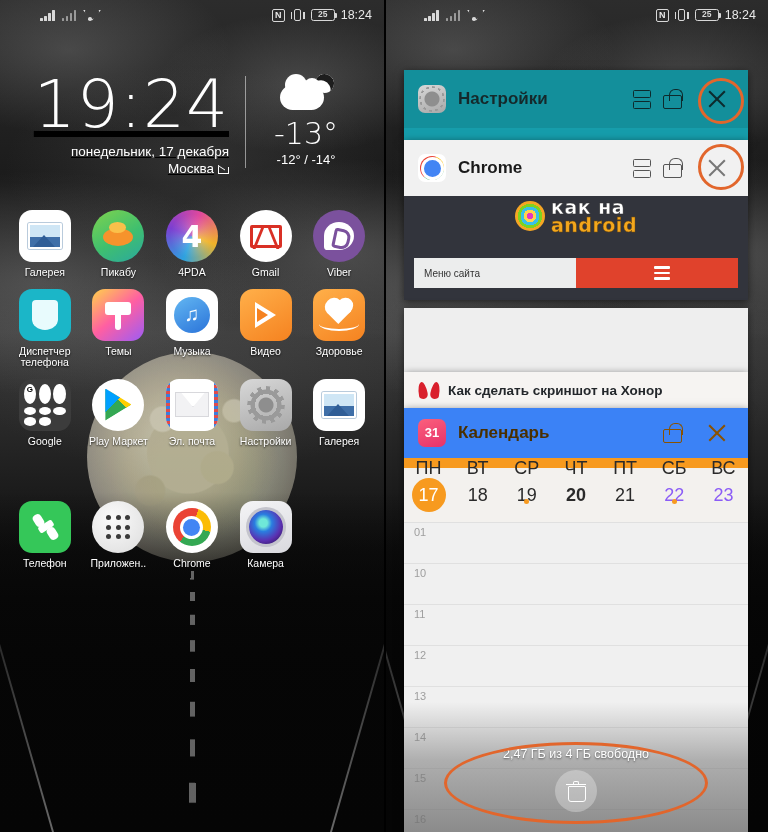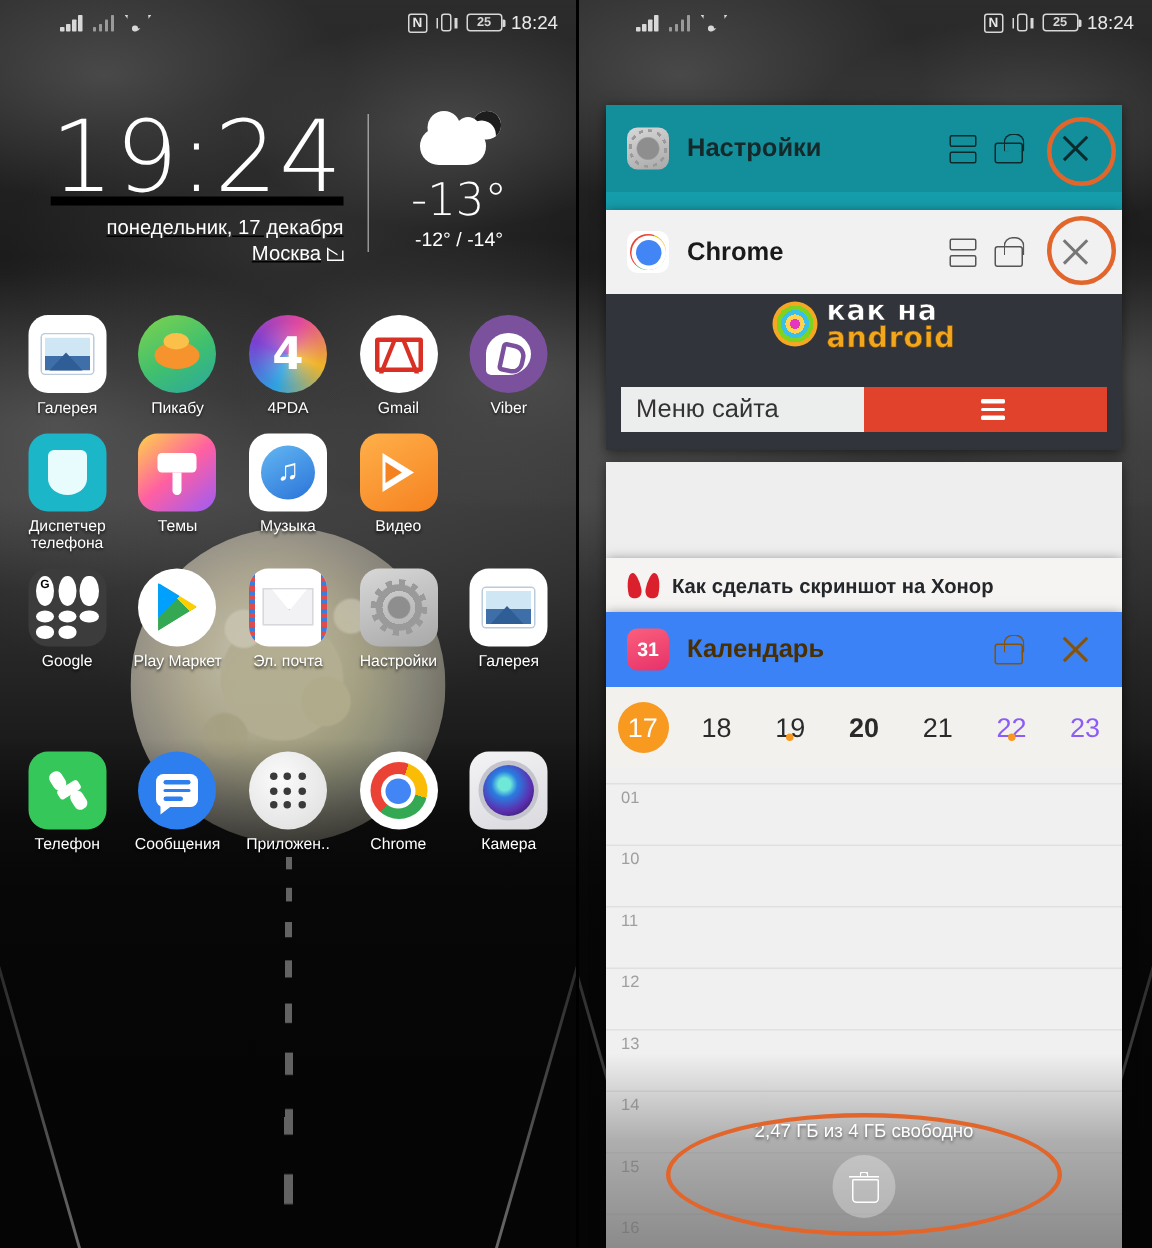--- a/index.html
+++ b/index.html
@@ -385,21 +385,21 @@
   }
   .wm-text { line-height: .95; }
   .wm-l1 { font-size: 19px; font-weight: 900; color: #fff; letter-spacing: .5px;
            font-family:"DejaVu Sans", sans-serif; -webkit-text-stroke: .4px #2b2b2b; }
   .wm-l2 { font-size: 19px; font-weight: 900; color: #f3a71d; letter-spacing: .5px;
            font-family:"DejaVu Sans", sans-serif; -webkit-text-stroke: .4px #7a4d06; }
   .site-menu {
     position:absolute; left: 10px; right: 10px; bottom: 12px; height: 30px;
     background:#eceded; display:flex; align-items:center;
   }
-  .site-menu span { flex:1; padding-left:10px; font-size:17px; color:#333; }
+  .site-menu span { flex:1; padding-left:10px; font-size:10px; color:#333; }
   .burger { width: 30px; height: 30px; background:#e0422c; display:flex;flex-direction:column;
             align-items:center;justify-content:center;gap:3px; }
   .burger i { display:block; width:16px; height:2.4px; background:#fff; border-radius:1px; }
 
   
   #card-blank { top: 308px; height: 64px; background:#eeeeee; }
 
   
   #card-article { top: 372px; height: 36px; background:#f6f4f2; display:flex; align-items:center; padding: 0 14px; gap:8px; }
   .hw-logo { width: 22px; height: 17px; position: relative; flex:0 0 auto; }
@@ -585,20 +585,27 @@
               <span class="cc">♫</span>
             </div>
           <div class="app-label">Музыка</div>
         </div>
         <div class="app">
           <div class="icon ic-video">
               <span class="pl"></span>
             </div>
           <div class="app-label">Видео</div>
         </div>
+        <div class="app">
+          <div class="icon ic-health">
+              <span class="hp"></span>
+              <span class="wv"></span>
+            </div>
+          <div class="app-label">Здоровье</div>
+        </div>
       </div>
 
       <div class="approw">
         <div class="app">
           <div class="icon ic-google">
             <span class="gg">
                 <i>G</i>
                 <i></i>
                 <i></i>
                 <i></i>
@@ -639,30 +646,20 @@
       </div>
 
       <div class="approw" style="margin-top:54px;">
         <div class="app">
           <div class="icon ic-phone">
               <span class="hs">
                 <span class="hbar"></span>
               </span>
             </div>
           <div class="app-label">Телефон</div>
-        </div>
-        <div class="app">
-          <div class="icon circ ic-msg">
-              <span class="bb">
-                <i></i>
-                <i></i>
-                <i></i>
-              </span>
-            </div>
-          <div class="app-label">Сообщения</div>
         </div>
         <div class="app">
           <div class="icon circ ic-apps">
               <span class="dots">
                 <i></i>
                 <i></i>
                 <i></i>
                 <i></i>
                 <i></i>
                 <i></i>
@@ -782,20 +779,29 @@
       </div>
 
       <div class="card" id="card-calendar">
         <div class="card-head">
           <span class="app-mini cal-mini">31</span>
           <span class="card-title">Календарь</span>
           <span class="lock-ic"></span>
           <span class="close-ic" style="margin-left:14px;margin-right:6px;"></span>
         </div>
 
+        <div class="cal-weekdays">
+          <div class="cal-day">ПН</div>
+          <div class="cal-day">ВТ</div>
+          <div class="cal-day">СР</div>
+          <div class="cal-day">ЧТ</div>
+          <div class="cal-day">ПТ</div>
+          <div class="cal-day">СБ</div>
+          <div class="cal-day">ВС</div>
+        </div>
 
         <div class="cal-dates">
           <div class="cal-day today"><span class="num">17</span></div>
           <div class="cal-day"><span class="num">18</span></div>
           <div class="cal-day"><span class="num">19</span><span class="dot"></span></div>
           <div class="cal-day bold"><span class="num">20</span></div>
           <div class="cal-day"><span class="num">21</span></div>
           <div class="cal-day muted"><span class="num">22</span><span class="dot"></span></div>
           <div class="cal-day muted"><span class="num">23</span></div>
         </div>

